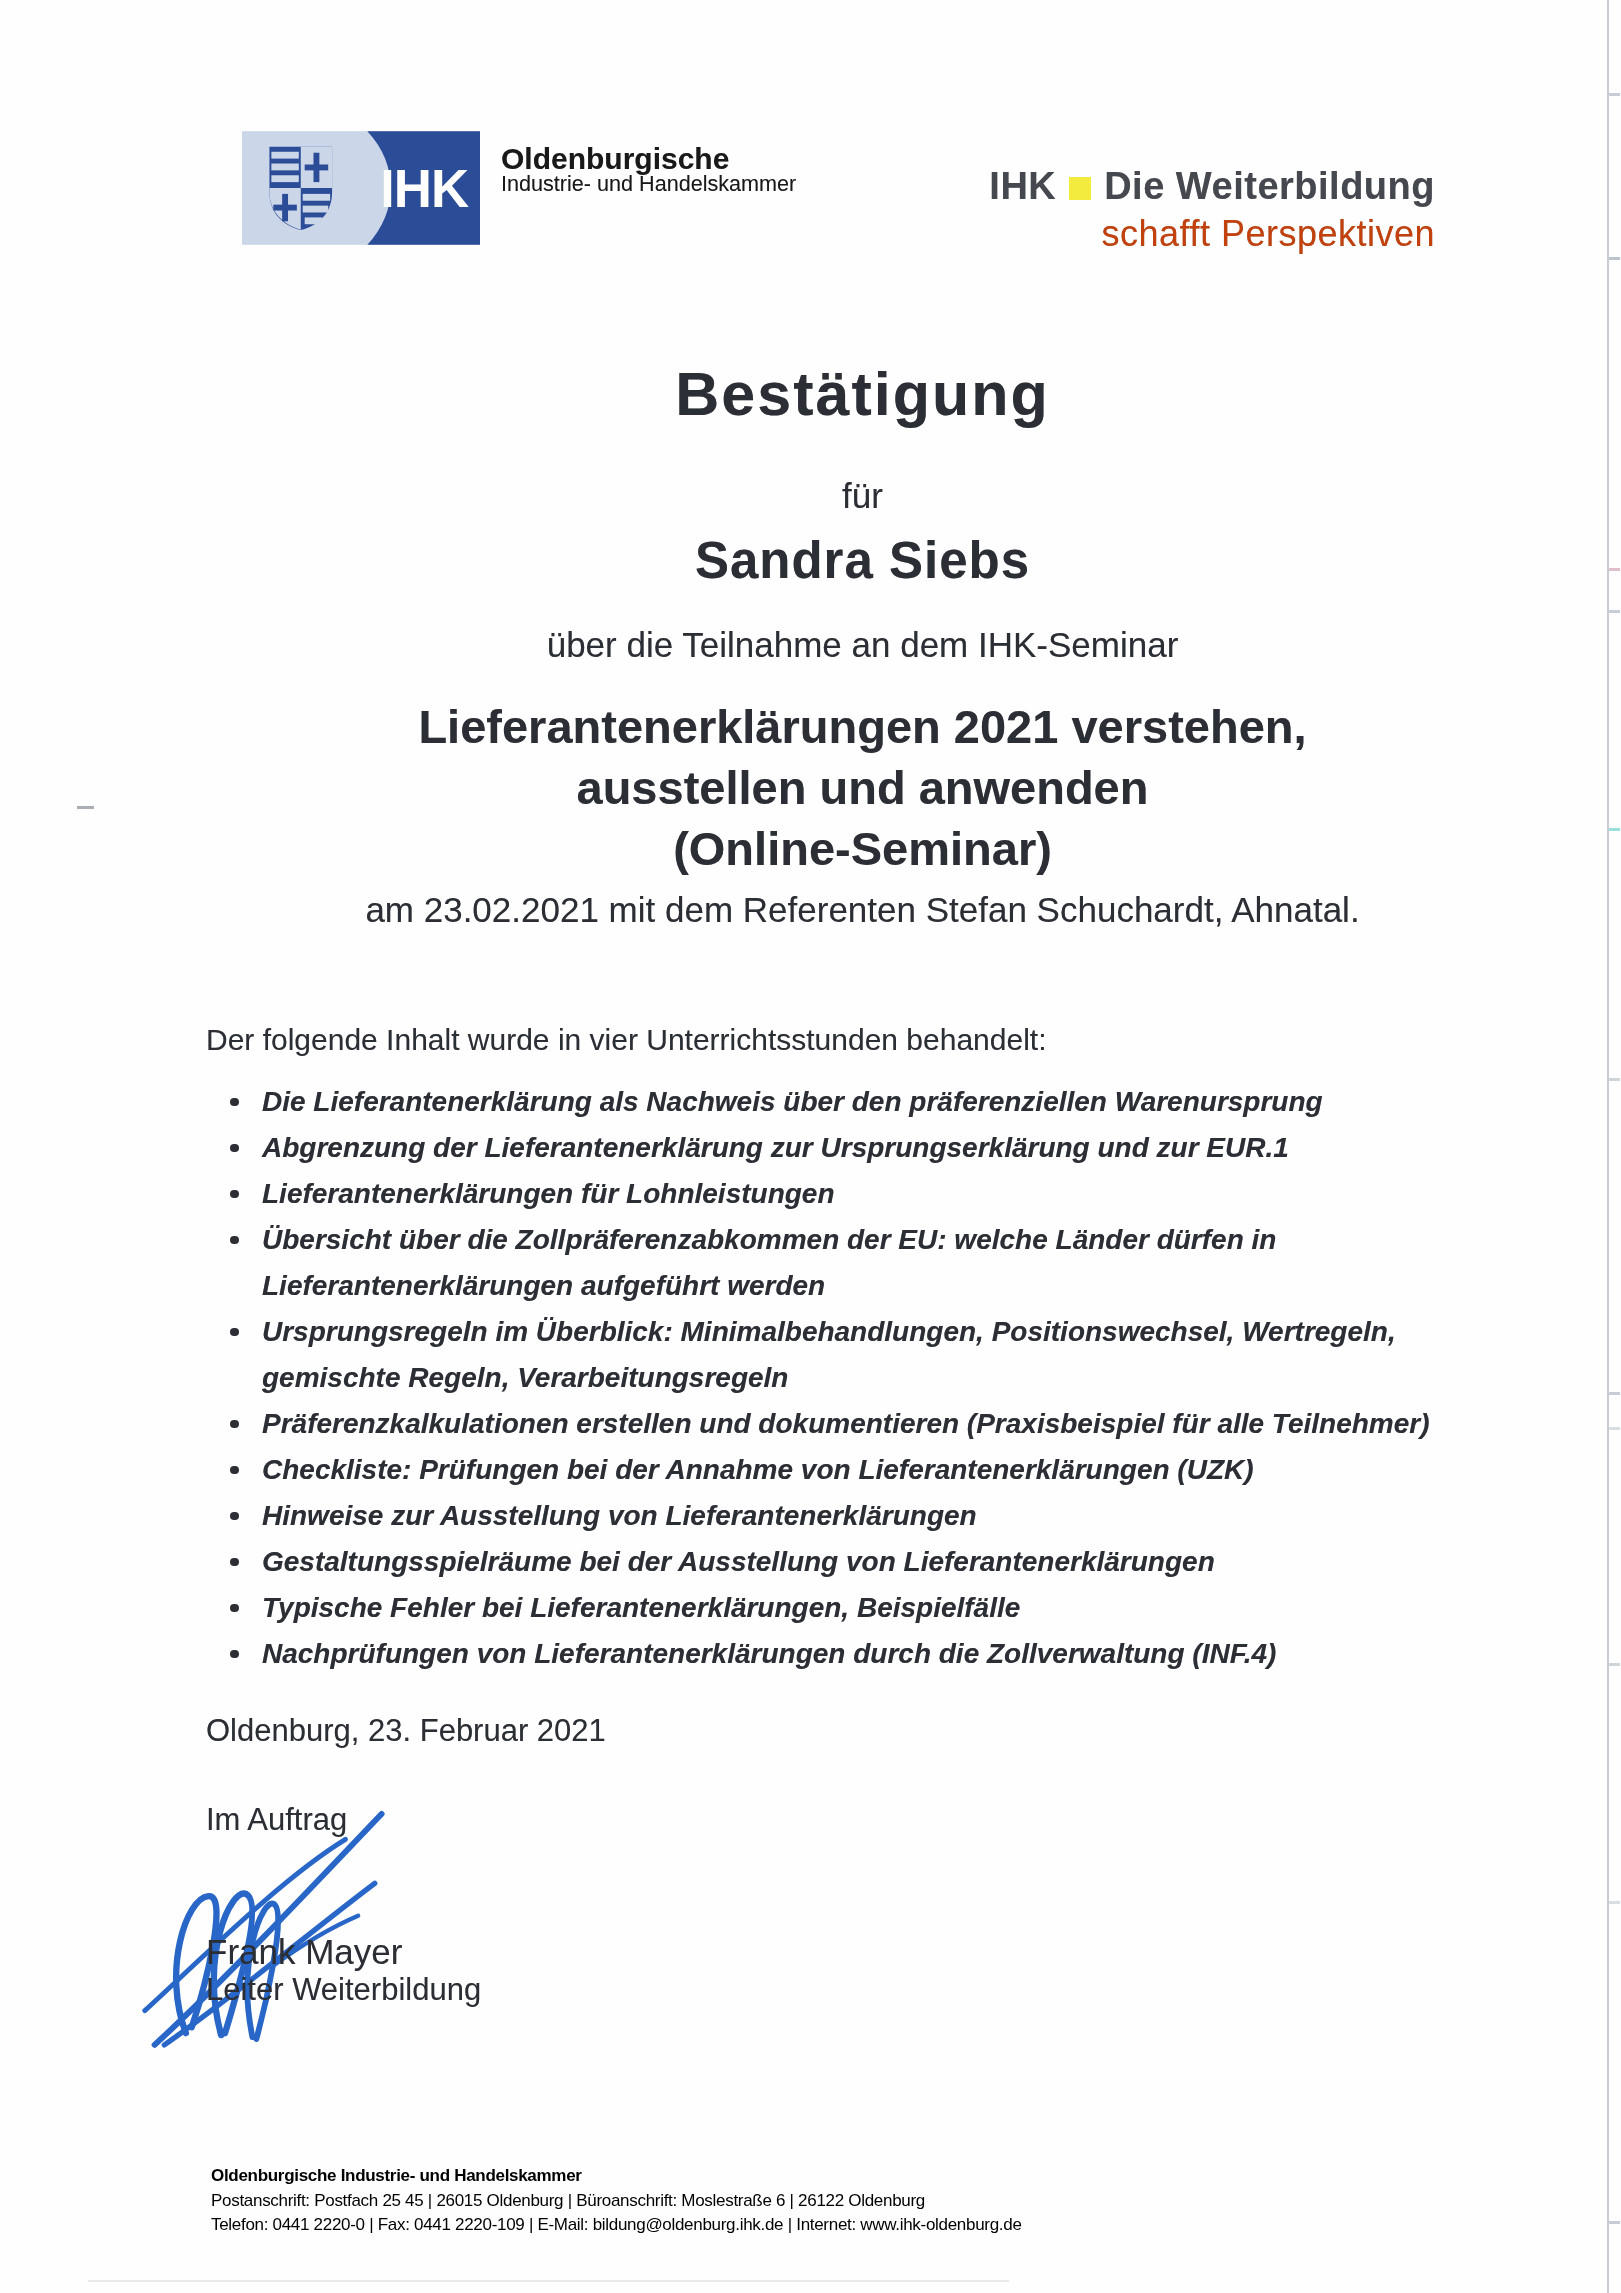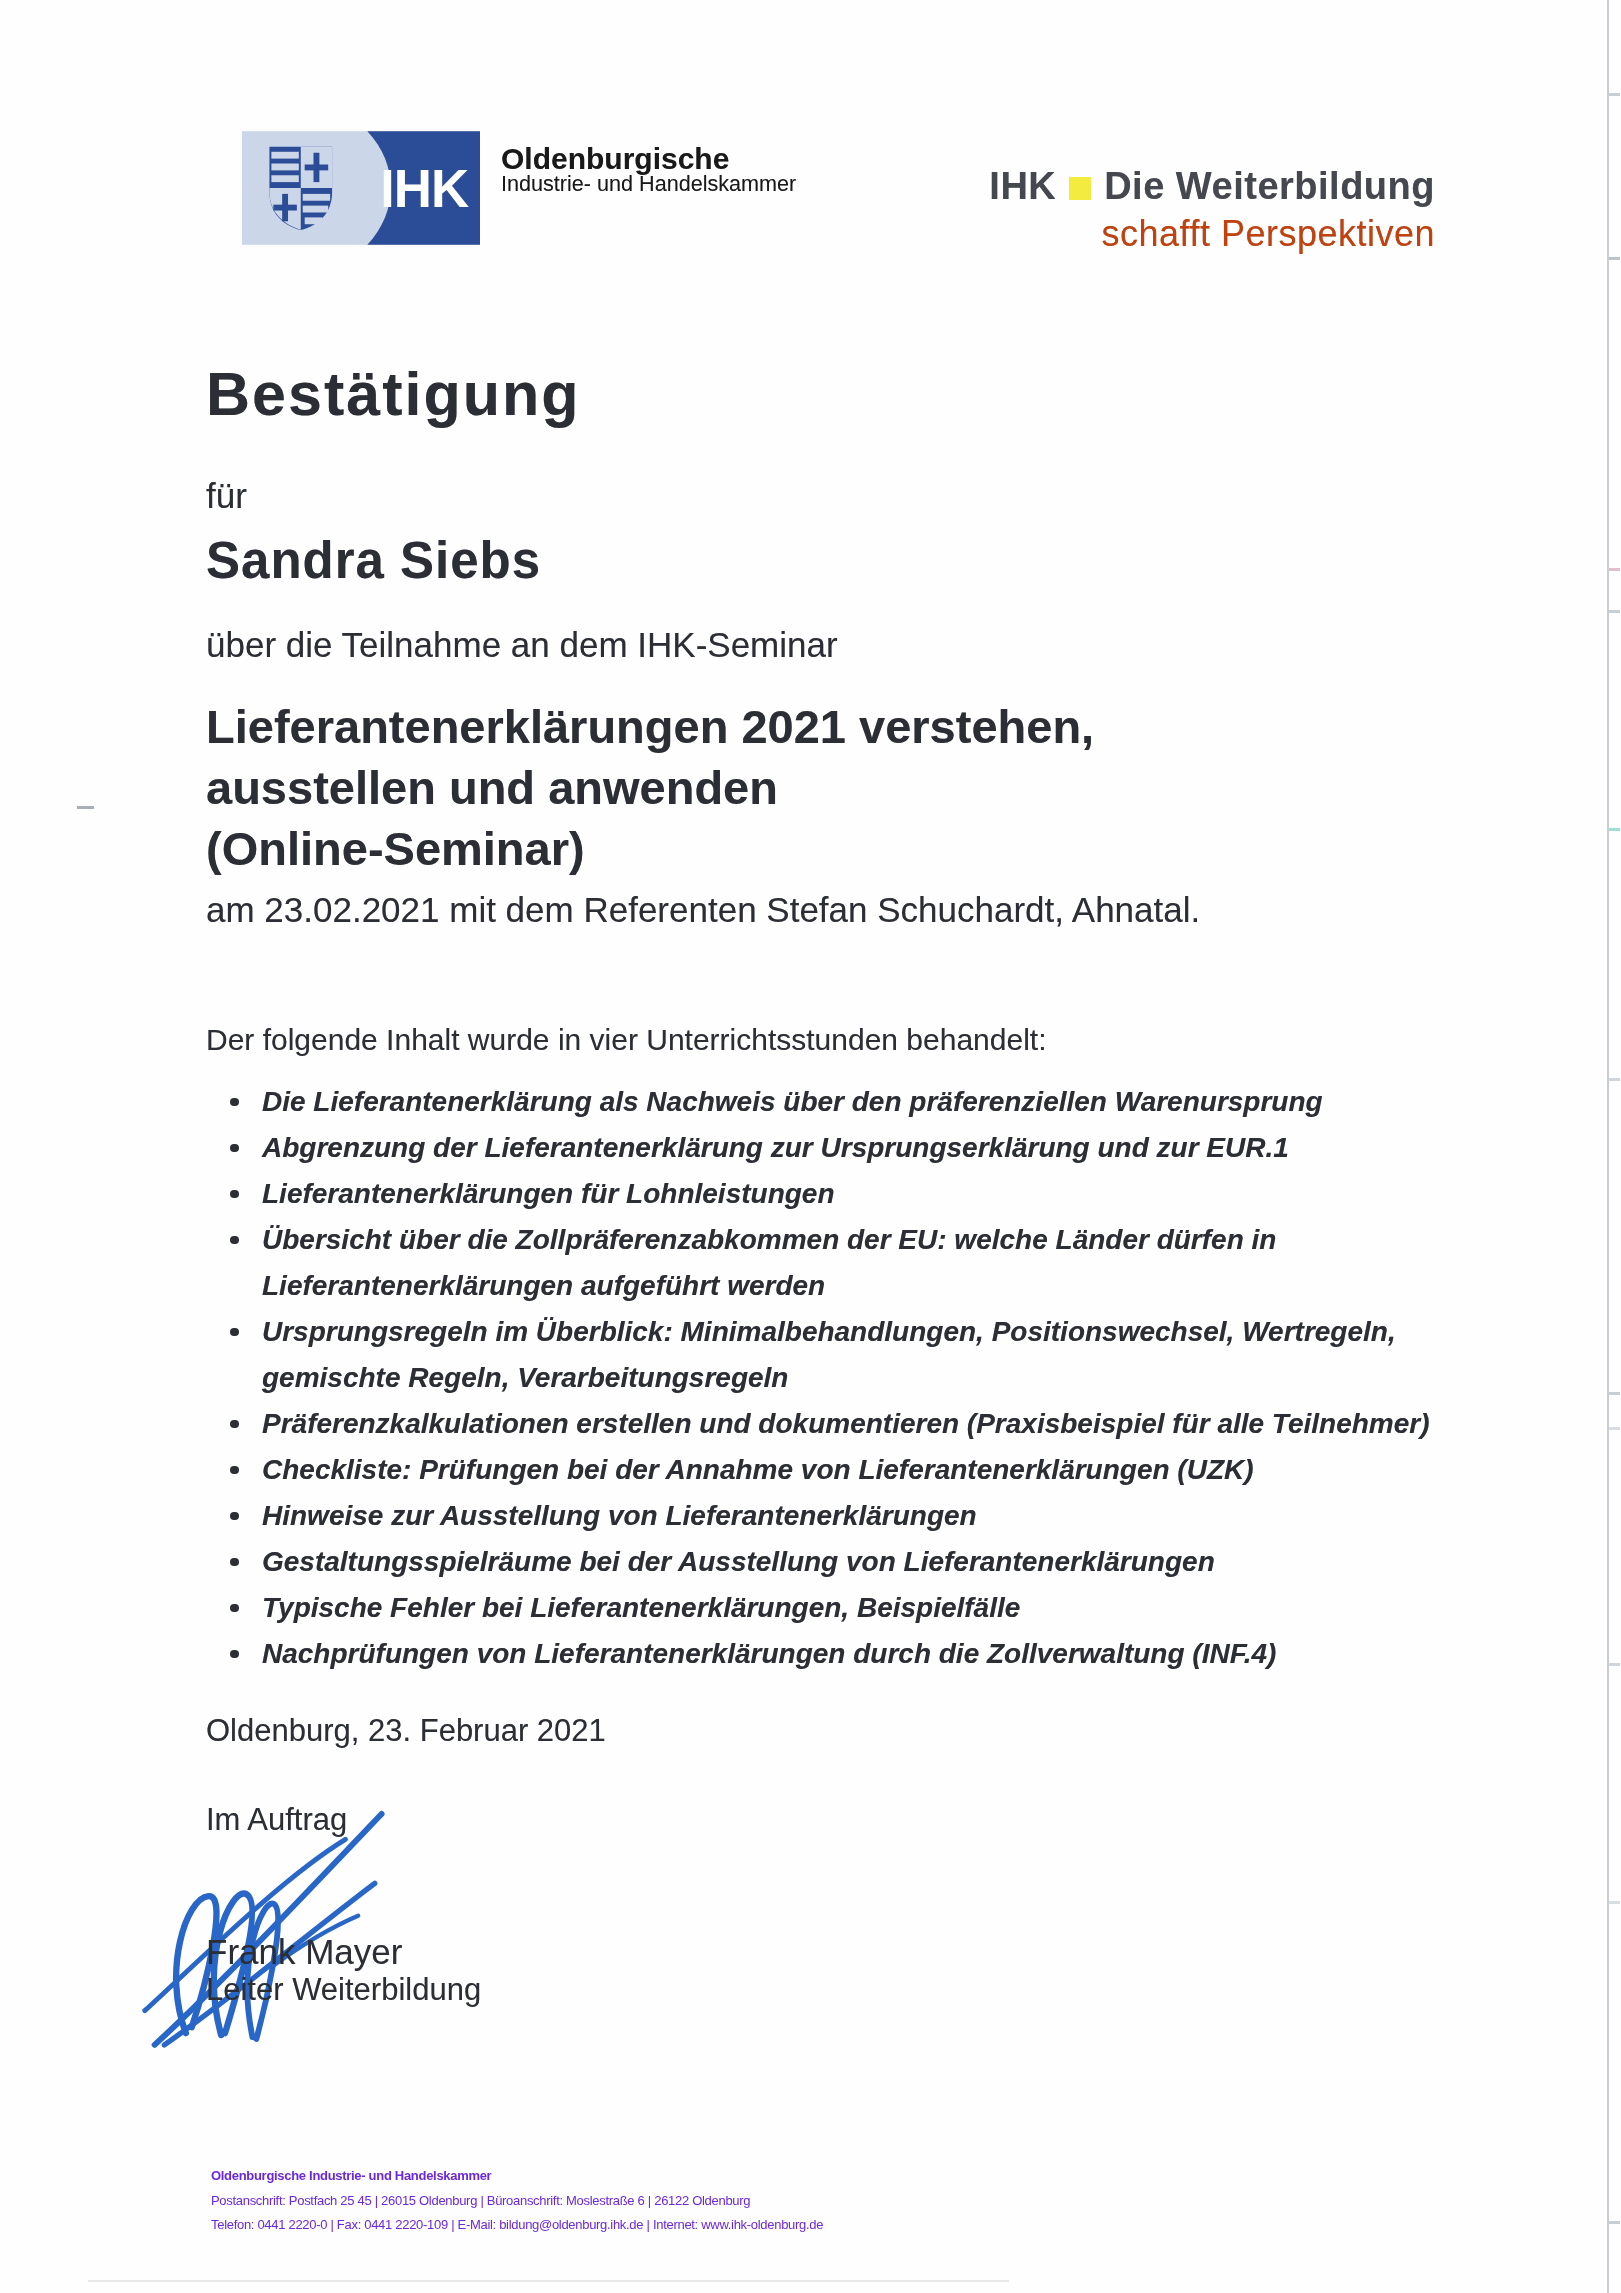--- a/index.html
+++ b/index.html
@@ -15,21 +15,21 @@
   .org-name{left:501px;top:147px;line-height:24.5px;color:#191919;}
   .org-name .l1{font-weight:bold;font-size:30px;}
   .org-name .l2{font-size:21.6px;}
   .claim{right:186px;top:165px;text-align:right;}
   .claim-l1{display:flex;justify-content:flex-end;align-items:center;gap:12.7px;
     font-size:38px;font-weight:bold;color:#45484e;letter-spacing:0.5px;}
   .brand-square{width:22.5px;height:22.5px;background:#f3ec3e;display:inline-block;margin-top:3.9px;}
   .claim-l2{font-size:36px;color:#c2410c;margin-top:4.9px;letter-spacing:0.5px;}
 
   
-  .ccol{left:206px;width:1313px;text-align:left;}
+  .ccol{left:206px;width:1313px;text-align:center;}
   .doc-title{top:359px;font-size:61px;font-weight:bold;letter-spacing:2px;color:#2b2e34;}
   .for-word{top:476px;font-size:35px;}
   .recipient{top:531px;font-size:51px;font-weight:bold;letter-spacing:1px;}
   .subtitle{top:625px;font-size:35px;}
   .sem-title{top:696px;font-size:47px;font-weight:bold;line-height:61px;white-space:pre-line;}
   .date-line{top:890px;font-size:35px;}
 
   
   .intro{left:206px;top:1023px;font-size:30px;}
   ul.content{left:227px;top:1079px;margin:0;padding:0;list-style:none;width:1372px;}
@@ -43,21 +43,21 @@
   }
 
   
   .place-date{left:206px;top:1713px;font-size:31px;}
   .im-auftrag{left:206px;top:1802px;font-size:31px;}
   .signer-name{left:206px;top:1932px;font-size:35px;}
   .signer-role{left:206px;top:1972px;font-size:31px;}
   .signature{left:135px;top:1800px;}
 
   
-  .footer{left:211px;top:2164px;font-size:13px;line-height:24.5px;color:#6d28d9;
+  .footer{left:211px;top:2164px;font-size:17px;line-height:24.5px;color:#000000;
     letter-spacing:-0.3px;text-shadow:none;}
   .footer .f1{font-weight:bold;}
 
   
   .fold-mark{left:77px;top:806px;width:16.7px;height:2.9px;background:#9aa0aa;opacity:.85;}
   .scan-vline{left:1607px;top:0;width:2px;height:2294px;background:rgba(147,156,167,.5);}
   .tick{position:absolute;left:1609px;width:10.8px;height:2.9px;opacity:.8;}
   .scan-bottom{left:88px;top:2280px;width:921px;height:2px;background:#e0e0e0;opacity:.7;}
 </style>
 </head>

